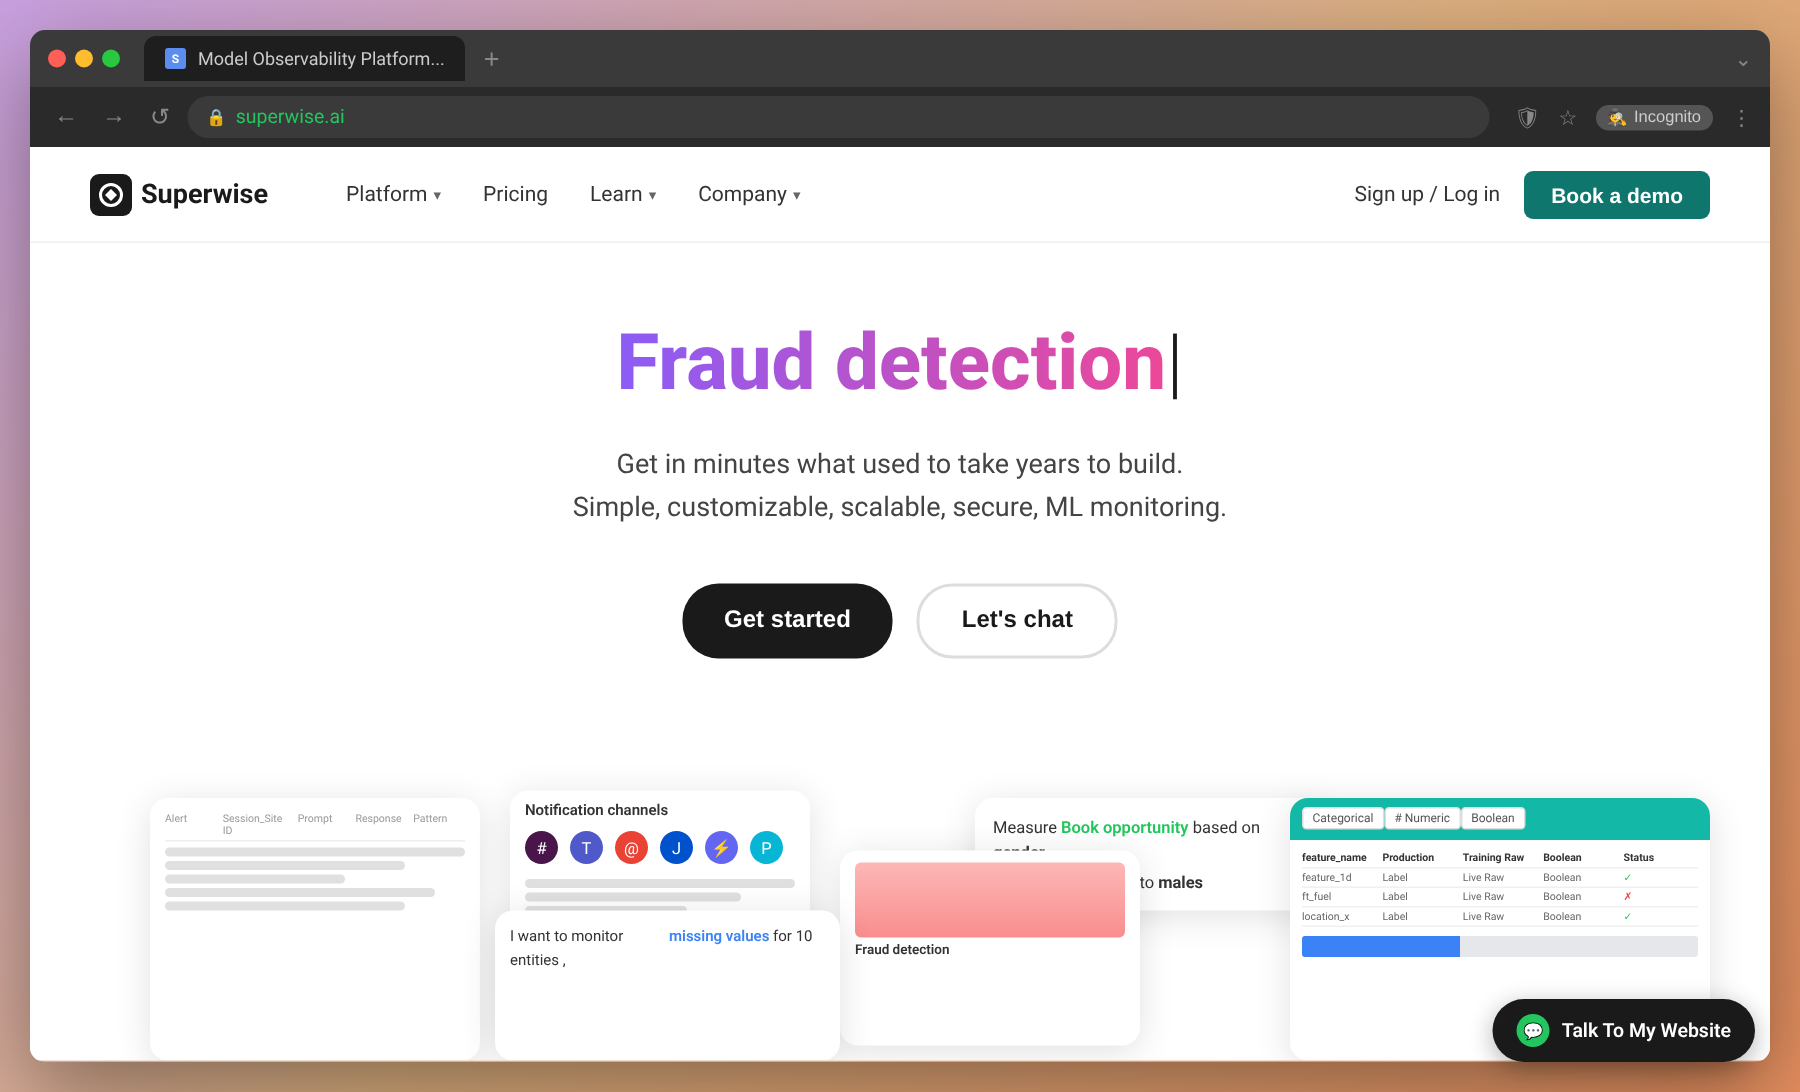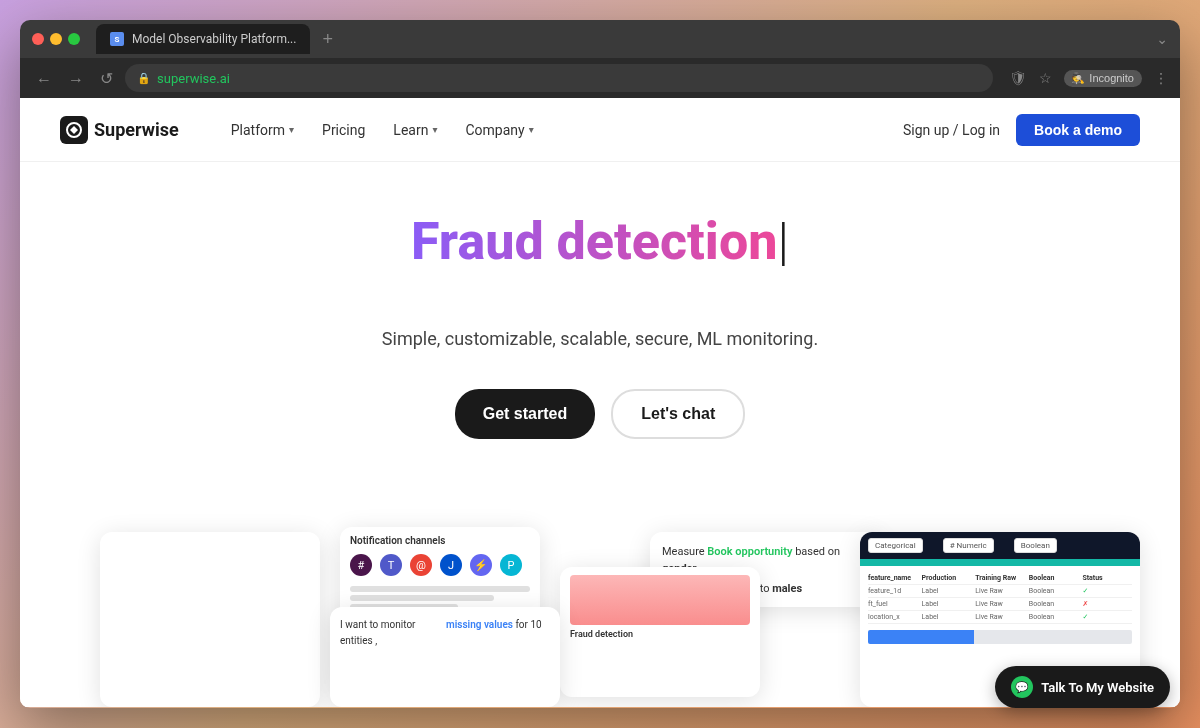--- a/index.html
+++ b/index.html
@@ -222,21 +222,21 @@
     }
 
     .sign-in-link {
       font-size: 14px;
       color: #333;
       cursor: pointer;
       text-decoration: none;
     }
 
     .book-demo-btn {
-      background: #1d4ed8;
+      background: #0f766e;
       color: white;
       border: none;
       border-radius: 6px;
       padding: 8px 18px;
       font-size: 14px;
       font-weight: 600;
       cursor: pointer;
       text-align: center;
     }
 
@@ -487,24 +487,24 @@
     }
 
     .opp-highlight {
       color: #22c55e;
       font-weight: 600;
     }
 
     
     .dash-tabs {
       display: flex;
-      gap: 20px;
+      gap: 0;
       padding: 6px 8px;
-      background: #0f172a;
-      border-bottom: 7px solid #14b8a6;
+      background: #14b8a6;
+      border-bottom: 1px solid #14b8a6;
       font-size: 8px;
     }
 
     .dash-tab {
       padding: 2px 6px;
       background: white;
       border: 1px solid #ddd;
       border-radius: 3px;
       font-size: 8px;
       color: #555;
@@ -676,32 +676,48 @@
           <button class="book-demo-btn">Book a demo</button>
         </div>
       </nav>
 
       <div class="hero">
         <h1 class="hero-subtitle">
           <span class="hero-gradient-text">Fraud detection</span><span class="cursor">|</span>
         </h1>
 
         <p class="hero-description">
-          <br>
+          <span>Get in minutes what used to take years to build.</span><br>
           <span>Simple, customizable, scalable, secure, ML monitoring.</span>
         </p>
 
         <div class="hero-buttons">
           <button class="btn-primary">Get started</button>
           <button class="btn-secondary">Let's chat</button>
         </div>
 
         <div class="dashboard-preview">
 
           <div class="ui-card card-security">
+            <div class="card-body">
+              <div style="display:flex;gap:4px;font-size:7px;color:#999;padding:2px 0;border-bottom:1px solid #eee;">
+                <span style="flex:1.5">Alert</span>
+                <span style="flex:2">Session_Site ID</span>
+                <span style="flex:1.5">Prompt</span>
+                <span style="flex:1.5">Response</span>
+                <span style="flex:1.5">Pattern</span>
+              </div>
+              <div class="card-text-lines" style="margin-top:4px">
+                <div class="line-gray"></div>
+                <div class="line-gray w80"></div>
+                <div class="line-gray w60"></div>
+                <div class="line-gray w90"></div>
+                <div class="line-gray w80"></div>
+              </div>
+            </div>
 
           </div>
 
           <div class="ui-card card-notification">
             <div class="notif-title">Notification channels</div>
             <div class="notif-icons">
               <div class="notif-icon-circle ni-slack">#</div>
               <div class="notif-icon-circle ni-teams">T</div>
               <div class="notif-icon-circle ni-mail">@</div>
               <div class="notif-icon-circle ni-jira">J</div>

